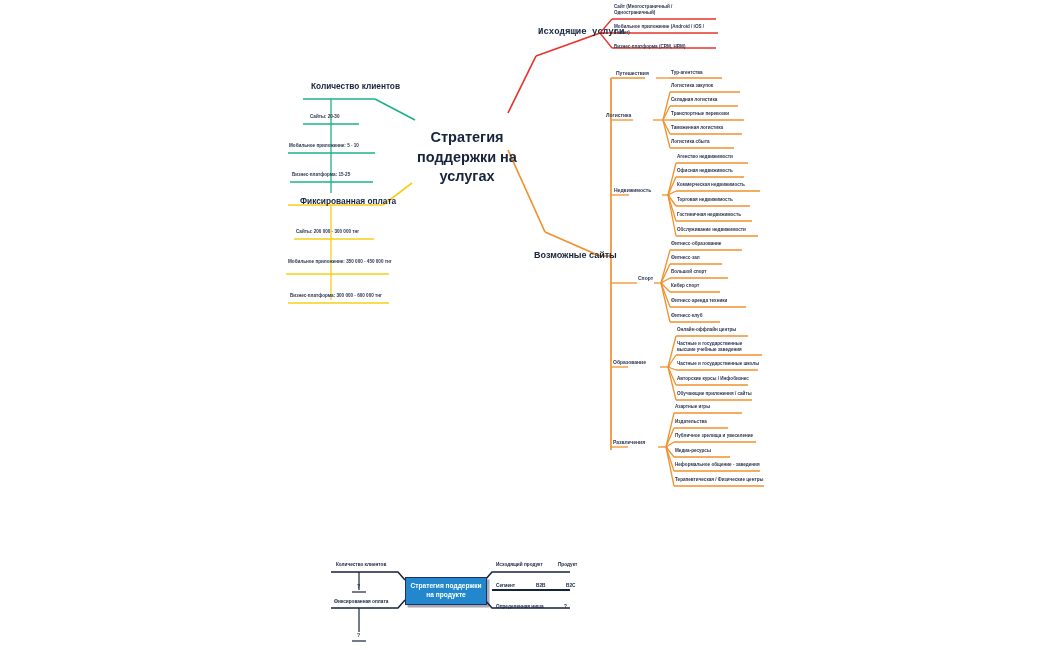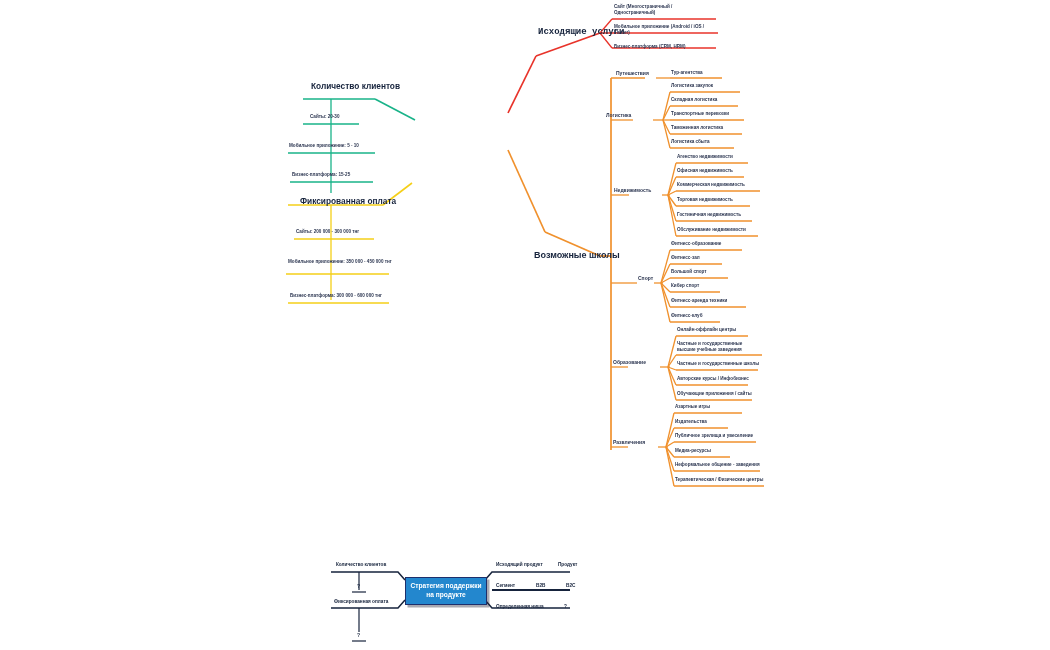--- a/index.html
+++ b/index.html
@@ -210,37 +210,38 @@
     <path d="M 359 572 L 359 590" stroke="#16233c" stroke-width="1.2" fill="none"></path>
     <path d="M 352 592 L 366 592" stroke="#16233c" stroke-width="1.2" fill="none"></path>
     <path d="M 359 608 L 359 632" stroke="#16233c" stroke-width="1.2" fill="none"></path>
     <path d="M 352 641 L 366 641" stroke="#16233c" stroke-width="1.2" fill="none"></path>
 
     <path d="M 485 580 L 492 572 L 570 572" stroke="#16233c" stroke-width="1.5" fill="none"></path>
     <path d="M 485 600 L 492 608 L 570 608" stroke="#16233c" stroke-width="1.5" fill="none"></path>
     <path d="M 492 590 L 570 590" stroke="#16233c" stroke-width="1.8" fill="none"></path>
   </svg>
 
+  <div class="node center-title" style="left:402px; top:128px;">Стратегия поддержки на услугах</div>
 
   <div class="node head" style="left:311px; top:81px;">Количество клиентов</div>
   <div class="node leaf" style="left:310px; top:114px;">Сайты: 20-30</div>
   <div class="node leaf" style="left:289px; top:143px;">Мобильное приложение: 5 - 10</div>
   <div class="node leaf" style="left:292px; top:172px;">Бизнес-платформа: 15-25</div>
 
   <div class="node head" style="left:300px; top:196px;">Фиксированная оплата</div>
   <div class="node leaf" style="left:296px; top:229px;">Сайты: 200 000 - 300 000 тнг</div>
   <div class="node leaf leaf-w" style="left:288px; top:259px; width:104px;">Мобильное приложение: 350 000 - 450 000 тнг</div>
   <div class="node leaf" style="left:290px; top:293px;">Бизнес-платформа: 300 000 - 600 000 тнг</div>
 
   <div class="node head-lg" style="left:538px; top:27px;font-family:Liberation Mono, monospace;">Исходящие услуги</div>
   <div class="node leaf leaf-w" style="left:614px; top:4px; width:88px;">Сайт (Многостраничный / Одностраничный)</div>
   <div class="node leaf leaf-w" style="left:614px; top:24px; width:96px;">Мобильное приложение (Android / iOS / Flutter)</div>
   <div class="node leaf" style="left:614px; top:44px;">Бизнес-платформа (CRM, HRM)</div>
 
-  <div class="node head-lg" style="left:534px; top:250px;">Возможные школы</div>
+  <div class="node head-lg" style="left:534px; top:250px;">Возможные сайты</div>
 
   <div class="node mid" style="left:616px; top:70px;">Путешествия</div>
   <div class="node leaf" style="left:671px; top:70px;">Тур-агентства</div>
 
   <div class="node mid" style="left:606px; top:112px;">Логистика</div>
   <div class="node leaf" style="left:671px; top:83px;">Логистика закупок</div>
   <div class="node leaf" style="left:671px; top:97px;">Складная логистика</div>
   <div class="node leaf" style="left:671px; top:111px;">Транспортные перевозки</div>
   <div class="node leaf" style="left:671px; top:125px;">Таможенная логистика</div>
   <div class="node leaf" style="left:671px; top:139px;">Логистика сбыта</div>

